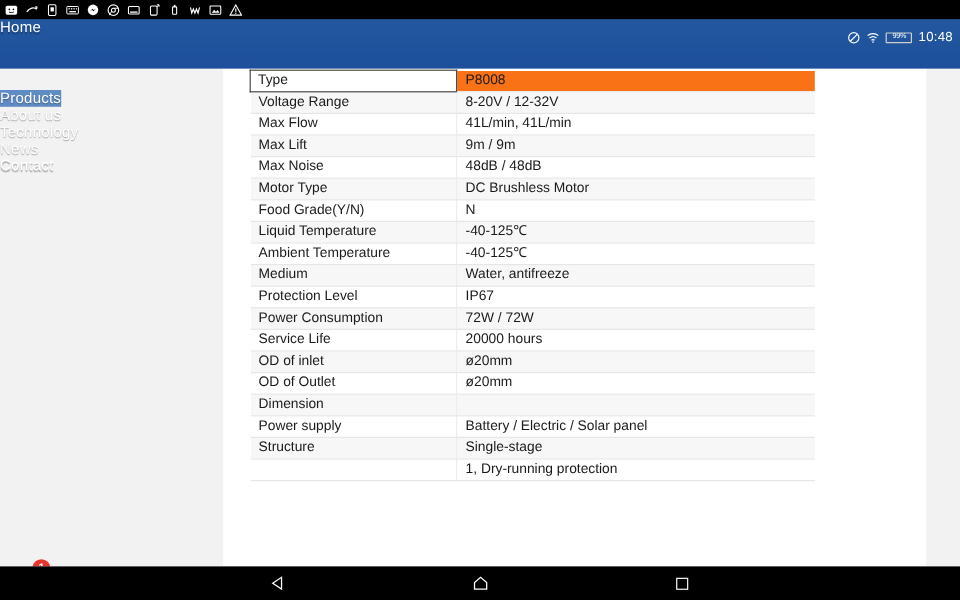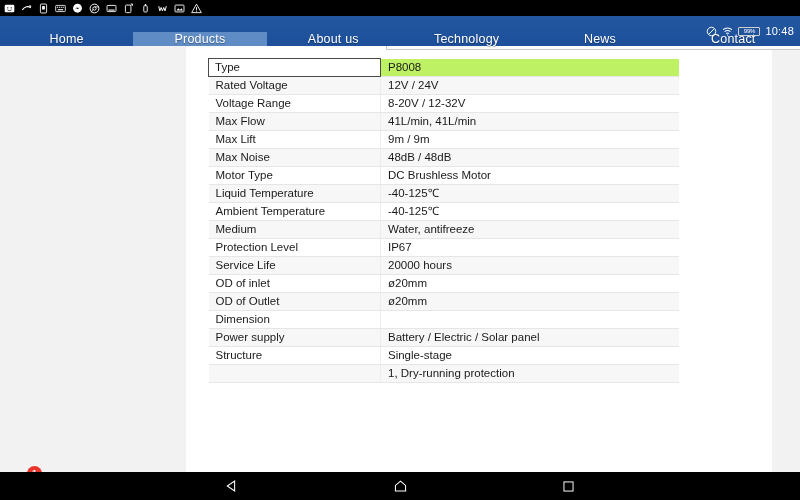--- a/index.html
+++ b/index.html
@@ -24,23 +24,24 @@
     display:flex; align-items:center; justify-content:center;
     height:9px; min-width:22px; padding:0 1px;
     border:1px solid #cfcfcf; border-radius:1px;
     font-size:6px; line-height:7px; color:#fff; letter-spacing:-0.2px;
     font-family:"Liberation Sans", sans-serif;
   }
   .sb-time{ color:#fff; font-size:11px; line-height:11px; letter-spacing:0.2px; }
 
   
   .topnav{
-    position:absolute; top:16px; left:0; width:800px; height:30px;
-    background:#1f55a5; display:flex; align-items:flex-end; z-index:30;
+    position:absolute; top:16px; left:0; width:800px; height:41px;
+    background:#1f55a5; display:flex; align-items:flex-start; z-index:30;
     background-image:linear-gradient(180deg,#23589f 0%, #1d4f9a 100%);
+    flex-direction:column;
   }
   .nav-item{
     flex:1; display:flex; align-items:center; justify-content:center;
     color:#ffffff; font-size:12.5px; letter-spacing:0.2px;
     text-shadow:0 1px 1px rgba(0,0,0,.35);
     cursor:pointer; user-select:none;
   }
   .nav-item.active{ background:#5f8cc4;margin-top:45px; }
 
   
@@ -76,21 +77,21 @@
   }
   .spec-table td.k{ width:172px; border-right:1px solid #ededed;margin-left:11px; }
   .spec-table td.v{ width:298px; }
   .spec-table tr:nth-child(even) td{ background:#f7f7f7; }
   .spec-table tr:nth-child(odd) td{ background:#ffffff; }
   
   .spec-table tr.focused td.k{
     border:1px solid #4a4a4a; background:#ffffff;
     padding-left:6px;
   }
-  .spec-table tr.focused td.v{ background:#bef264; }
+  .spec-table tr.focused td.v{ background:#f97316; }
 
   
   .chat-fab{
     position:absolute; left:4px; top:420px; width:38px; height:38px; z-index:25;
   }
   .chat-badge{
     position:absolute; right:0; top:0; width:15px; height:15px; border-radius:50%;
     background:#e8342a; color:#fff; font-size:9px; line-height:15px;
     text-align:center; font-weight:bold;
   }
@@ -229,58 +230,62 @@
       <div class="peek-row"></div>
     </div>
 
     <table class="spec-table">
       <tbody>
           <tr class="focused">
             <td class="k">Type</td>
             <td class="v">P8008</td>
           </tr>
           <tr>
-            <td class="k">Rated Voltage</td>
-            <td class="v">12V / 24V</td>
-          </tr>
-          <tr>
             <td class="k">Voltage Range</td>
             <td class="v">8-20V / 12-32V</td>
           </tr>
           <tr>
             <td class="k">Max Flow</td>
             <td class="v">41L/min, 41L/min</td>
           </tr>
           <tr>
             <td class="k">Max Lift</td>
             <td class="v">9m / 9m</td>
           </tr>
           <tr>
             <td class="k">Max Noise</td>
             <td class="v">48dB / 48dB</td>
           </tr>
           <tr>
             <td class="k">Motor Type</td>
             <td class="v">DC Brushless Motor</td>
           </tr>
           <tr>
+            <td class="k">Food Grade(Y/N)</td>
+            <td class="v">N</td>
+          </tr>
+          <tr>
             <td class="k">Liquid Temperature</td>
             <td class="v">-40-125℃</td>
           </tr>
           <tr>
             <td class="k">Ambient Temperature</td>
             <td class="v">-40-125℃</td>
           </tr>
           <tr>
             <td class="k">Medium</td>
             <td class="v">Water, antifreeze</td>
           </tr>
           <tr>
             <td class="k">Protection Level</td>
             <td class="v">IP67</td>
+          </tr>
+          <tr>
+            <td class="k">Power Consumption</td>
+            <td class="v">72W / 72W</td>
           </tr>
           <tr>
             <td class="k">Service Life</td>
             <td class="v">20000 hours</td>
           </tr>
           <tr>
             <td class="k">OD of inlet</td>
             <td class="v">ø20mm</td>
           </tr>
           <tr>

